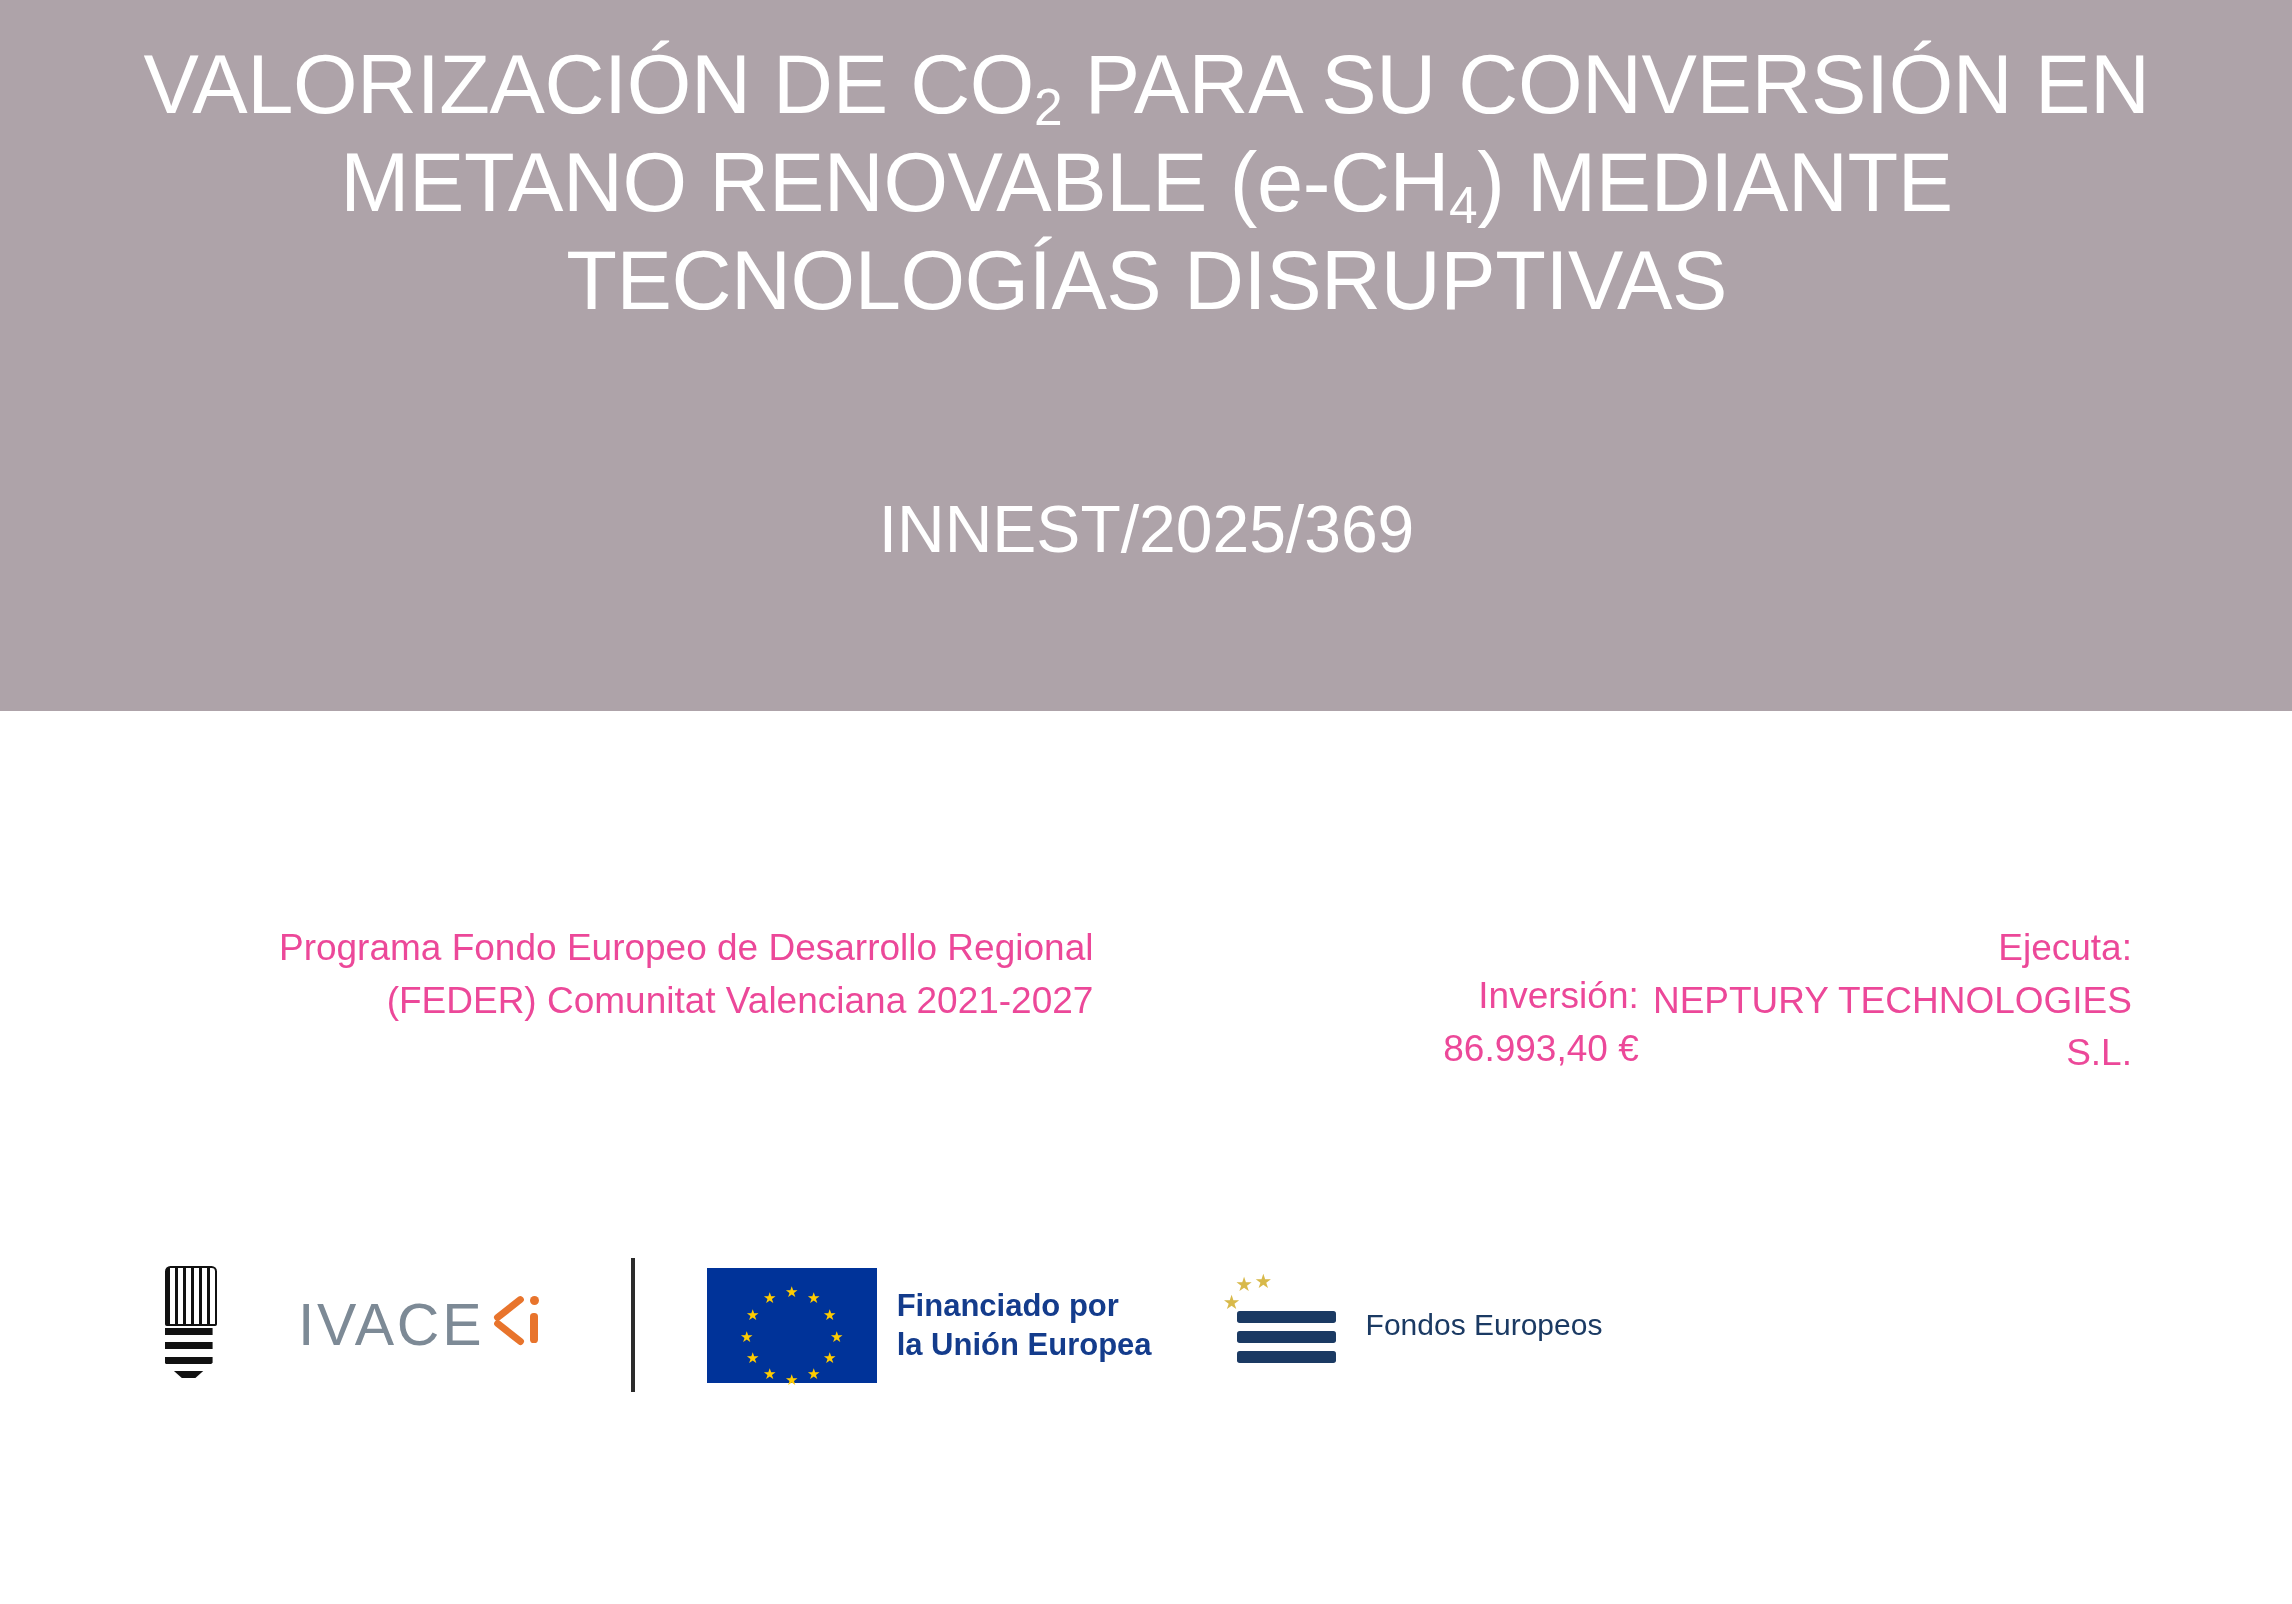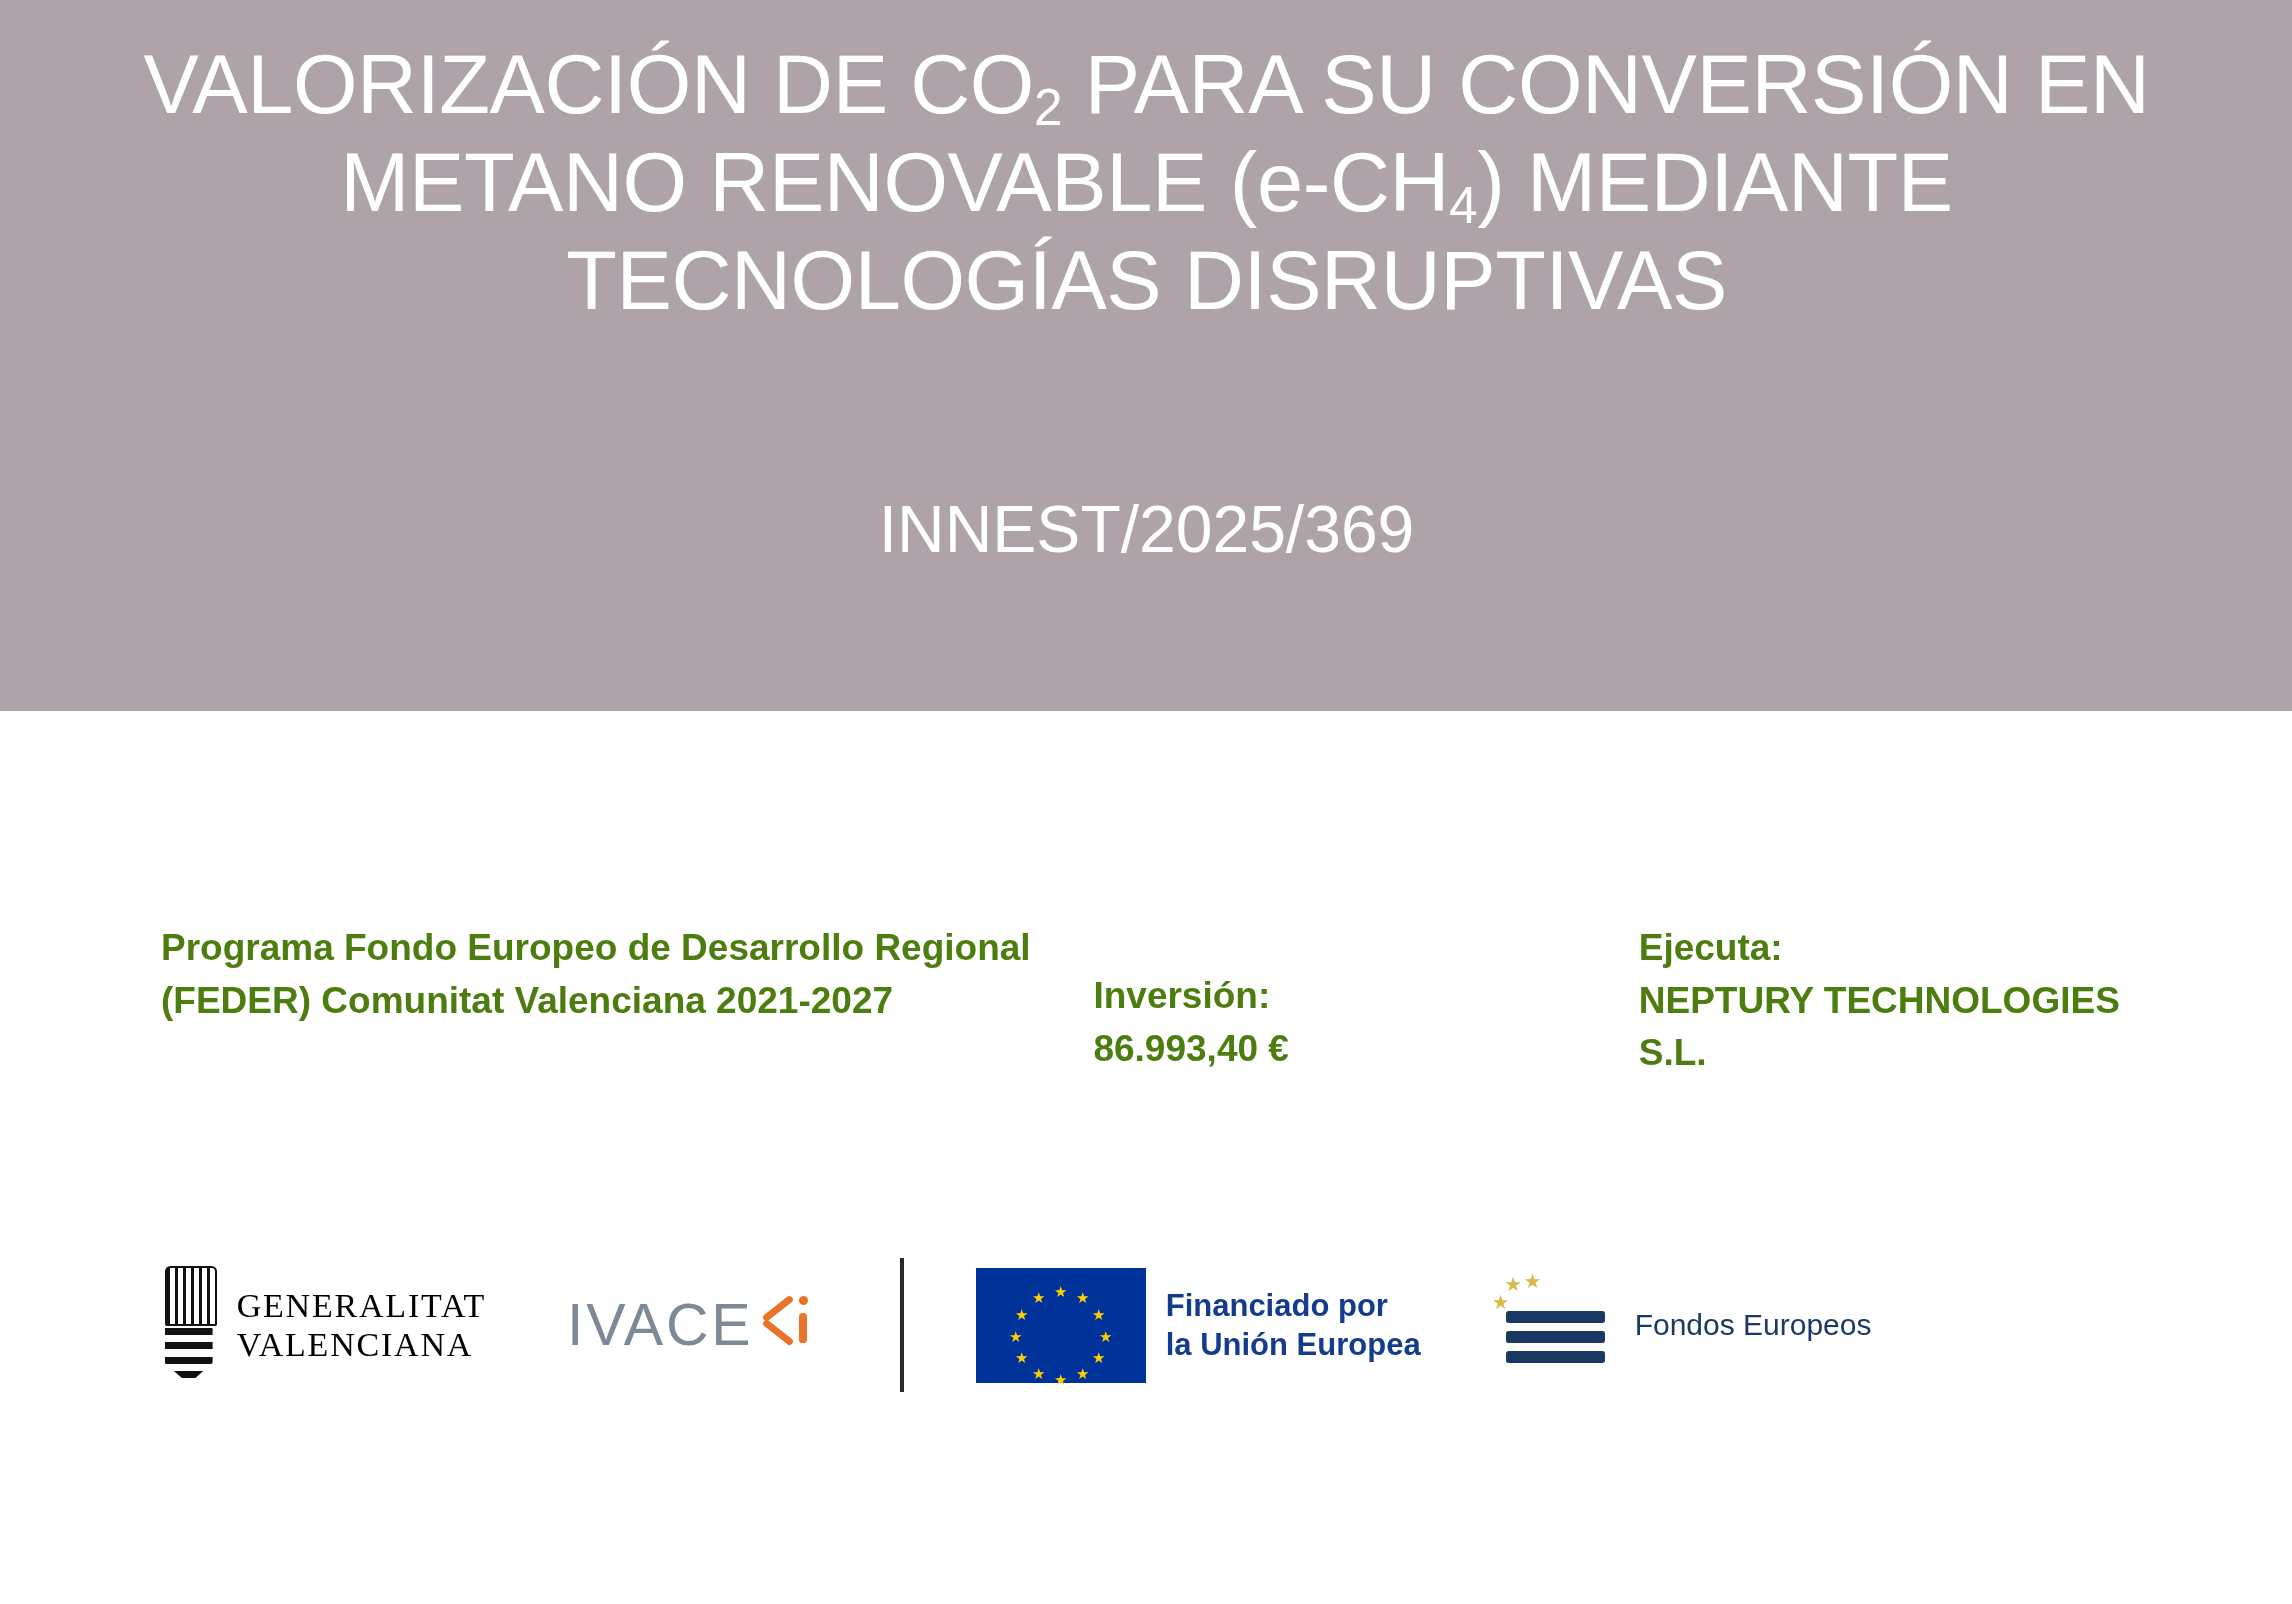--- a/index.html
+++ b/index.html
@@ -55,24 +55,25 @@
     position: absolute;
     top: 922px;
     left: 0;
     width: 100%;
     box-sizing: border-box;
     padding: 0 161px;
     display: flex;
     align-items: flex-start;
   }
   .info-col {
-    color: #4d7c0f;
-    font-weight: bold;
+    color: #ec4899;
+    font-weight: normal;
     font-size: 37px;
     line-height: 1.42;
+    text-align: right;
   }
   .col-programa { width: 949px; }
   .col-inversion { width: 555px; margin-top: 48px; }
   .col-ejecuta  { width: 502px; }
 
   
   .logos {
     position: absolute;
     top: 1258px;
     left: 0;
@@ -239,24 +240,20 @@
     <div>NEPTURY TECHNOLOGIES S.L.</div>
   </div>
 </div>
 
 <div class="logos">
 
   <div class="gva">
     <div class="gva-shield">
       <div class="crown"></div>
       <div class="bars"></div>
-    </div>
-    <div class="gva-text">
-      <div>GENERALITAT</div>
-      <div>VALENCIANA</div>
     </div>
   </div>
 
   <div class="ivace">
     <div class="ivace-word">IVACE</div>
     <div class="ivace-mark">
       <div class="bar b1"></div>
       <div class="bar b2"></div>
       <div class="bar b3"></div>
       <div class="bar b4"></div>

